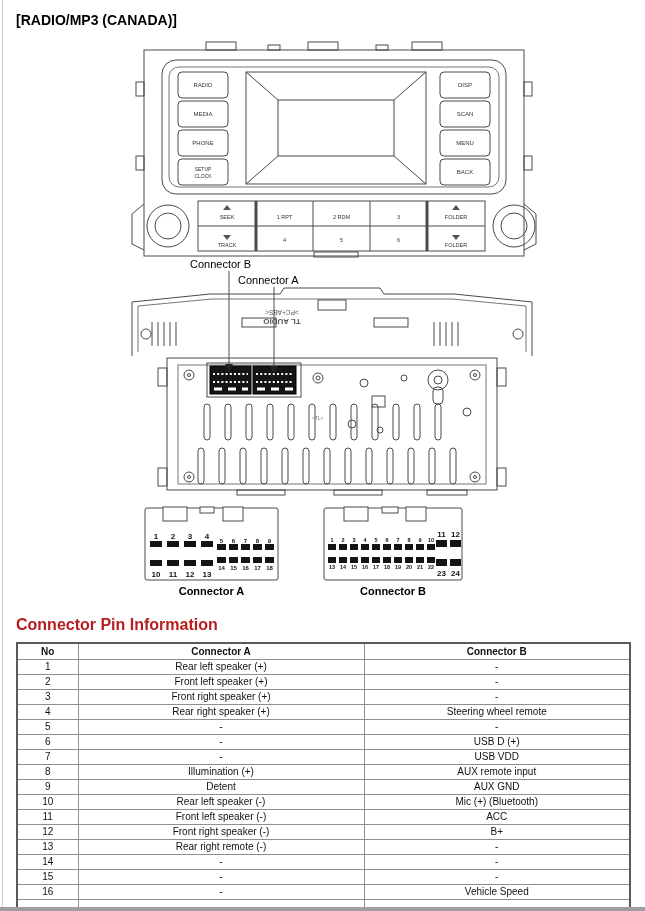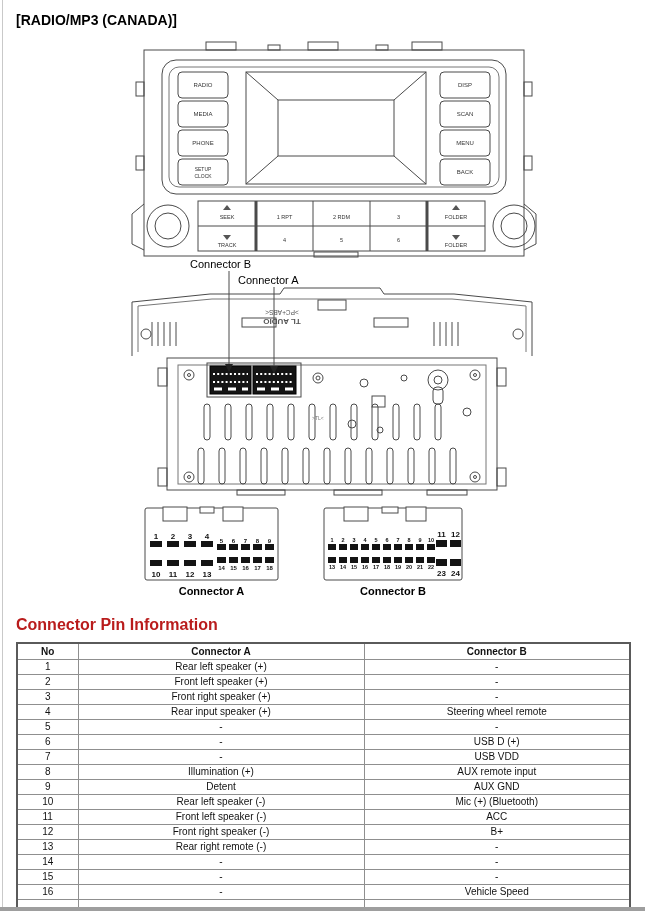--- a/index.html
+++ b/index.html
@@ -343,21 +343,21 @@
           <td>Front left speaker (+)</td>
           <td>-</td>
         </tr>
         <tr>
           <td>3</td>
           <td>Front right speaker (+)</td>
           <td>-</td>
         </tr>
         <tr>
           <td>4</td>
-          <td>Rear input speaker (+)</td>
+          <td>Rear right speaker (+)</td>
           <td>Steering wheel remote</td>
         </tr>
         <tr>
           <td>5</td>
           <td>-</td>
           <td>-</td>
         </tr>
         <tr>
           <td>6</td>
           <td>-</td>

